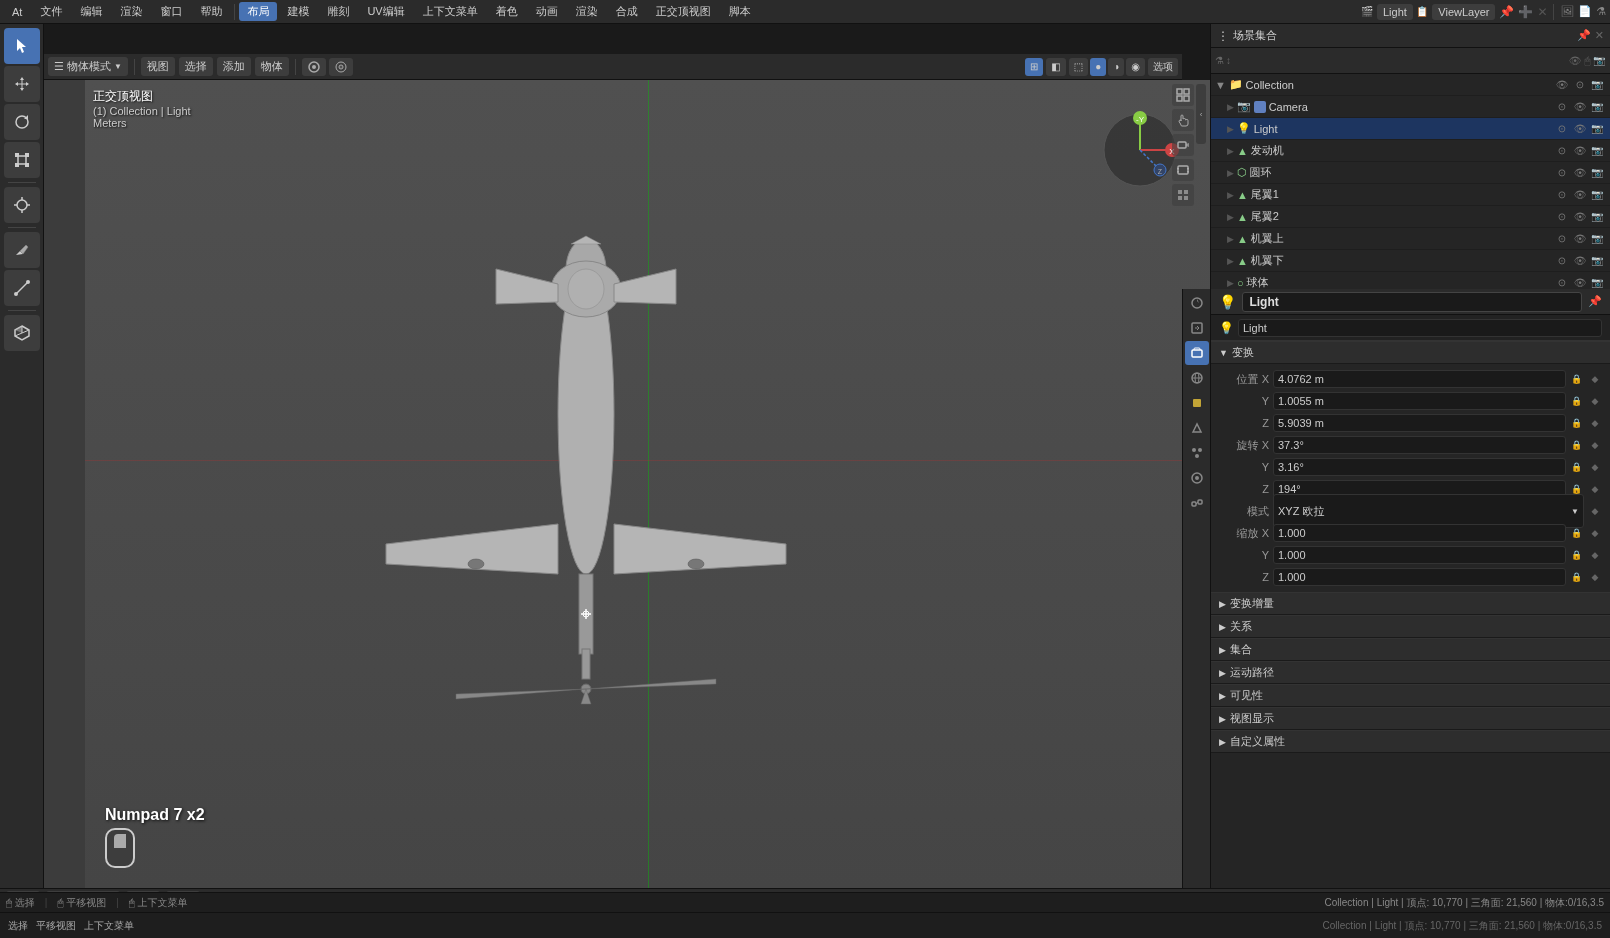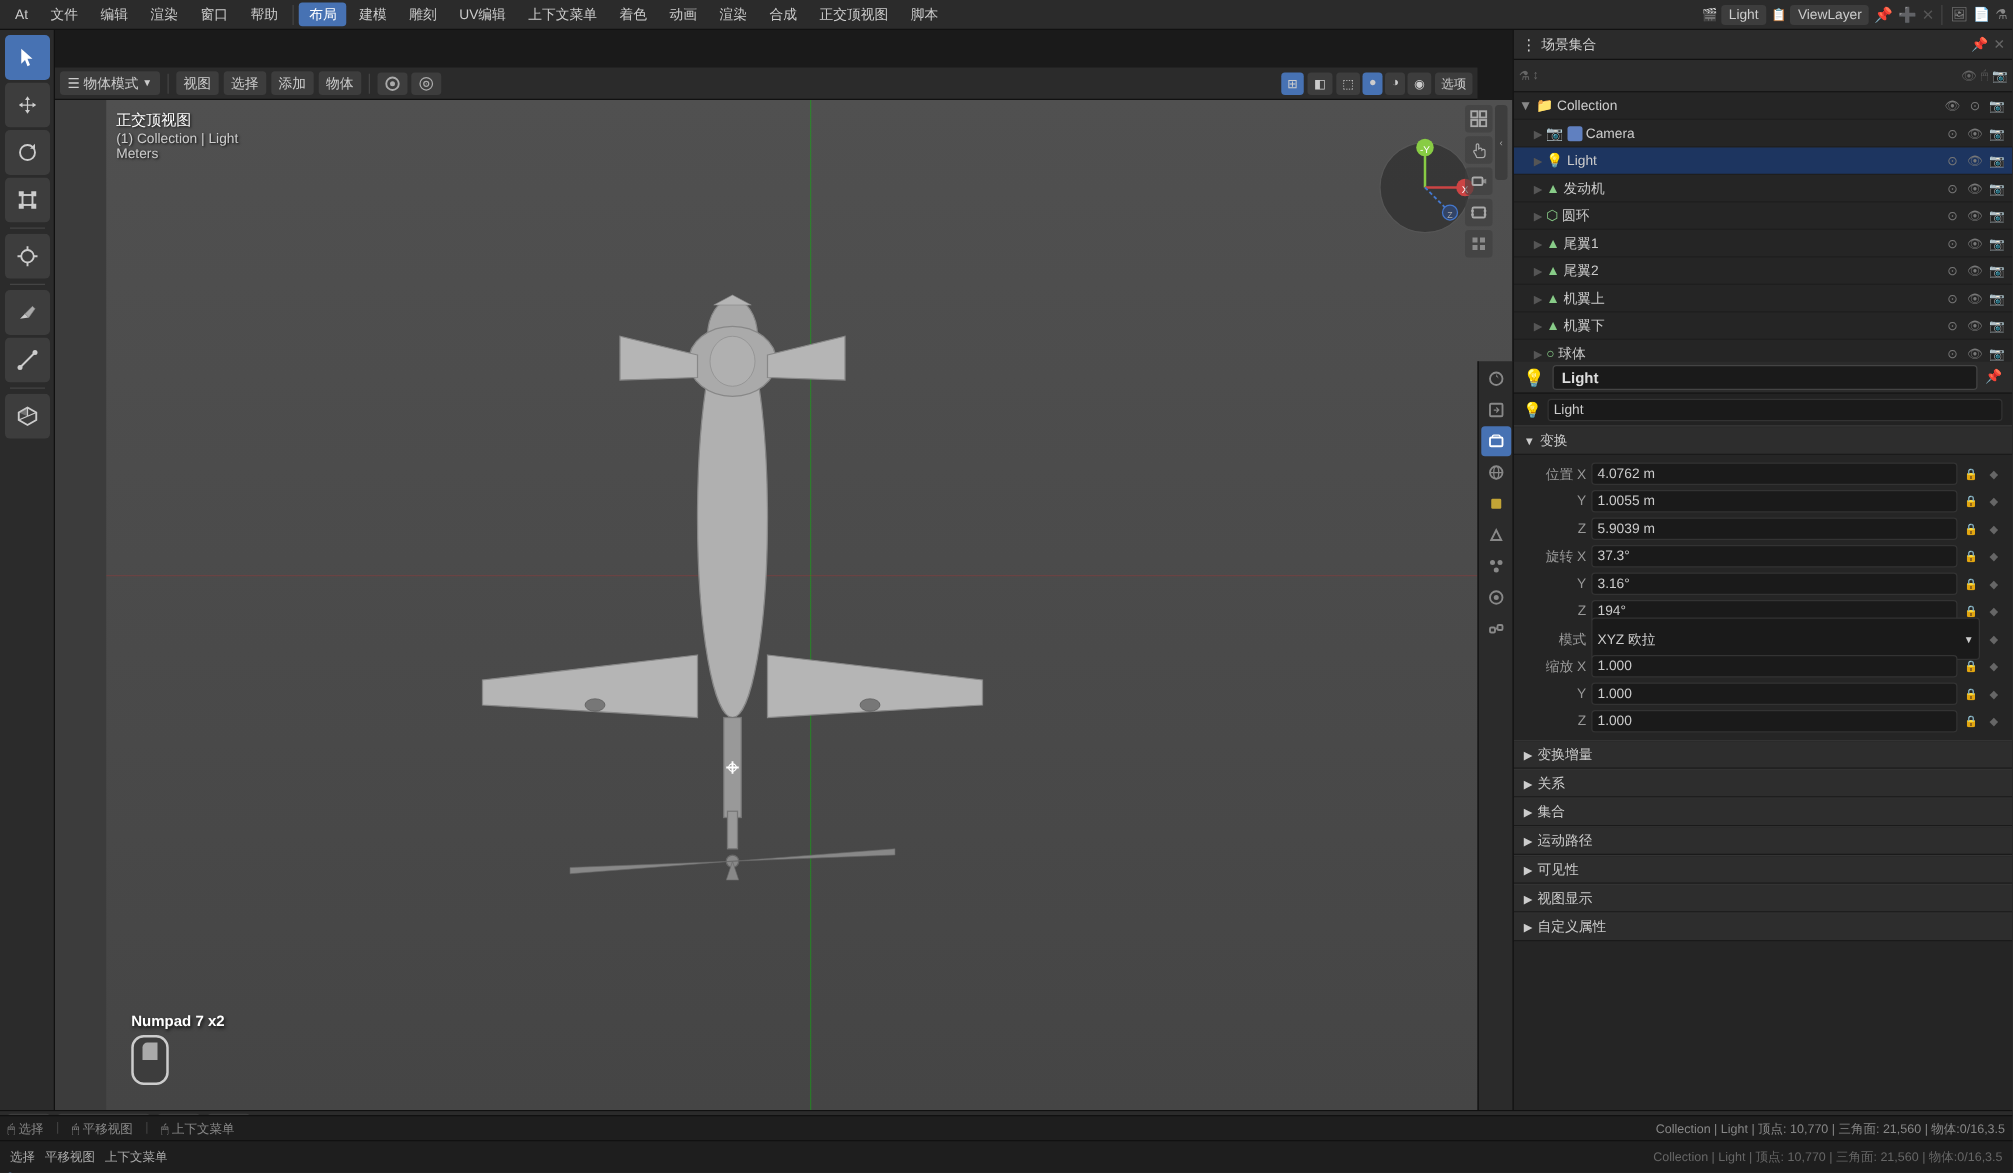--- a/index.html
+++ b/index.html
@@ -684,21 +684,21 @@
       <ellipse cx="420" cy="330" rx="8" ry="5" fill="#777" stroke="#555" stroke-width="0.5"></ellipse>
     </svg>
 
     <div class="viewport-info">
       <div style="font-size:12px;color:#fff;">正交顶视图</div>
       <div style="font-size:11px;color:#ccc;">(1) Collection | Light</div>
       <div style="font-size:11px;color:#ccc;">Meters</div>
     </div>
 
     <div class="numpad-overlay">
-      <div style="font-size:12px;">Numpad 7 x2</div>
+      <div style="font-size:16px;">Numpad 7 x2</div>
       <div class="mouse-icon">
         <div class="mouse-btn-left"></div>
       </div>
     </div>
 
     <div class="nav-gizmo">
       <svg width="80" height="80" viewBox="0 0 80 80">
         <circle cx="40" cy="40" r="36" fill="rgba(40,40,40,0.6)" stroke="#555" stroke-width="1"></circle>
 
         <line x1="40" y1="40" x2="40" y2="8" stroke="#88cc44" stroke-width="2"></line>

